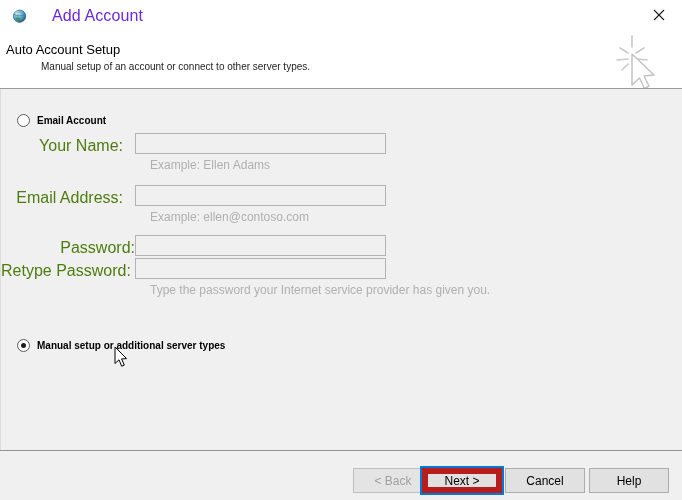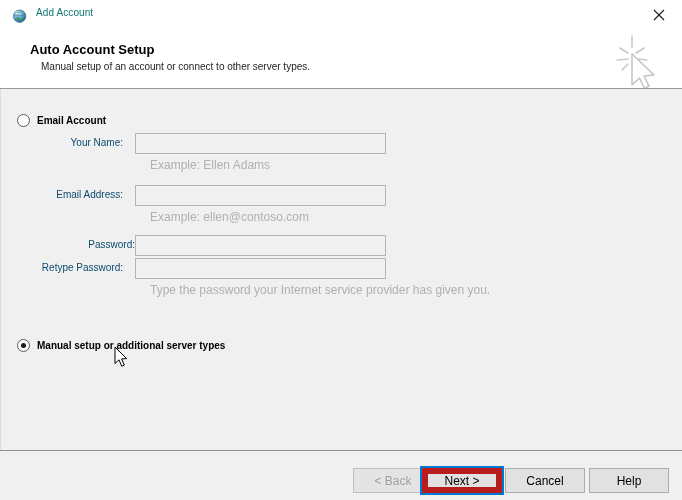--- a/index.html
+++ b/index.html
@@ -35,23 +35,23 @@
     height: 32px;
     background: #ffffff;
   }
   .title-icon {
     position: absolute;
     left: 12px; top: 8px;
     width: 16px; height: 16px;
   }
   .title-text {
     position: absolute;
-    left: 36px; top: 7px;
-    font-size: 10px;
-    color: #0f766e;
+    left: 52px; top: 7px;
+    font-size: 16px;
+    color: #6d28d9;
     letter-spacing: 0.1px;
     white-space: nowrap;
   }
   .close-btn {
     position: absolute;
     right: 0; top: 0;
     width: 46px; height: 30px;
     display: flex;
     align-items: center;
     justify-content: center;
@@ -62,23 +62,23 @@
   
   .header {
     position: absolute;
     left: 0; top: 32px;
     width: 682px;
     height: 57px;
     background: #ffffff;
   }
   .header-title {
     position: absolute;
-    left: 30px; top: 10px;
+    left: 6px; top: 10px;
     font-size: 13px;
-    font-weight: bold;
+    font-weight: normal;
     color: #000000;
     white-space: nowrap;
   }
   .header-sub {
     position: absolute;
     left: 41px; top: 29px;
     font-size: 10px;
     color: #242424;
     white-space: nowrap;
   }
@@ -131,22 +131,22 @@
     background: #1c1c1c;
   }
   .radio-label {
     font-size: 10px;
     font-weight: bold;
     color: #000000;
   }
 
   .field-label {
     position: absolute;
-    font-size: 10px;
-    color: #0c4a6e;
+    font-size: 16px;
+    color: #4d7c0f;
     text-align: right;
     white-space: nowrap;
   }
   .text-input {
     position: absolute;
     height: 21px;
     background: #f0f0f0;
     border: 1px solid #b4b4b4;
     box-sizing: border-box;
     font-family: "Liberation Sans", sans-serif;

